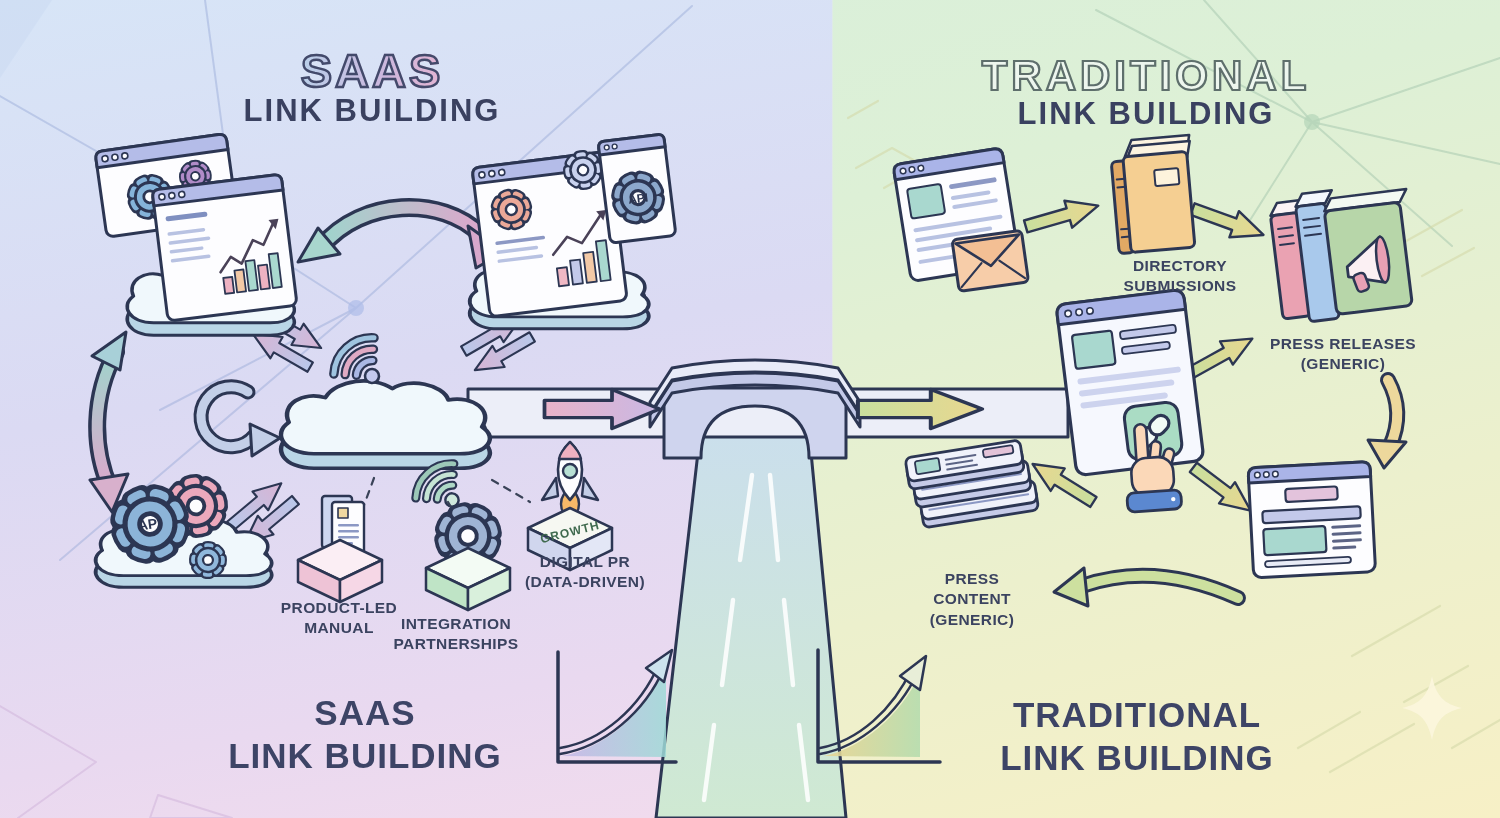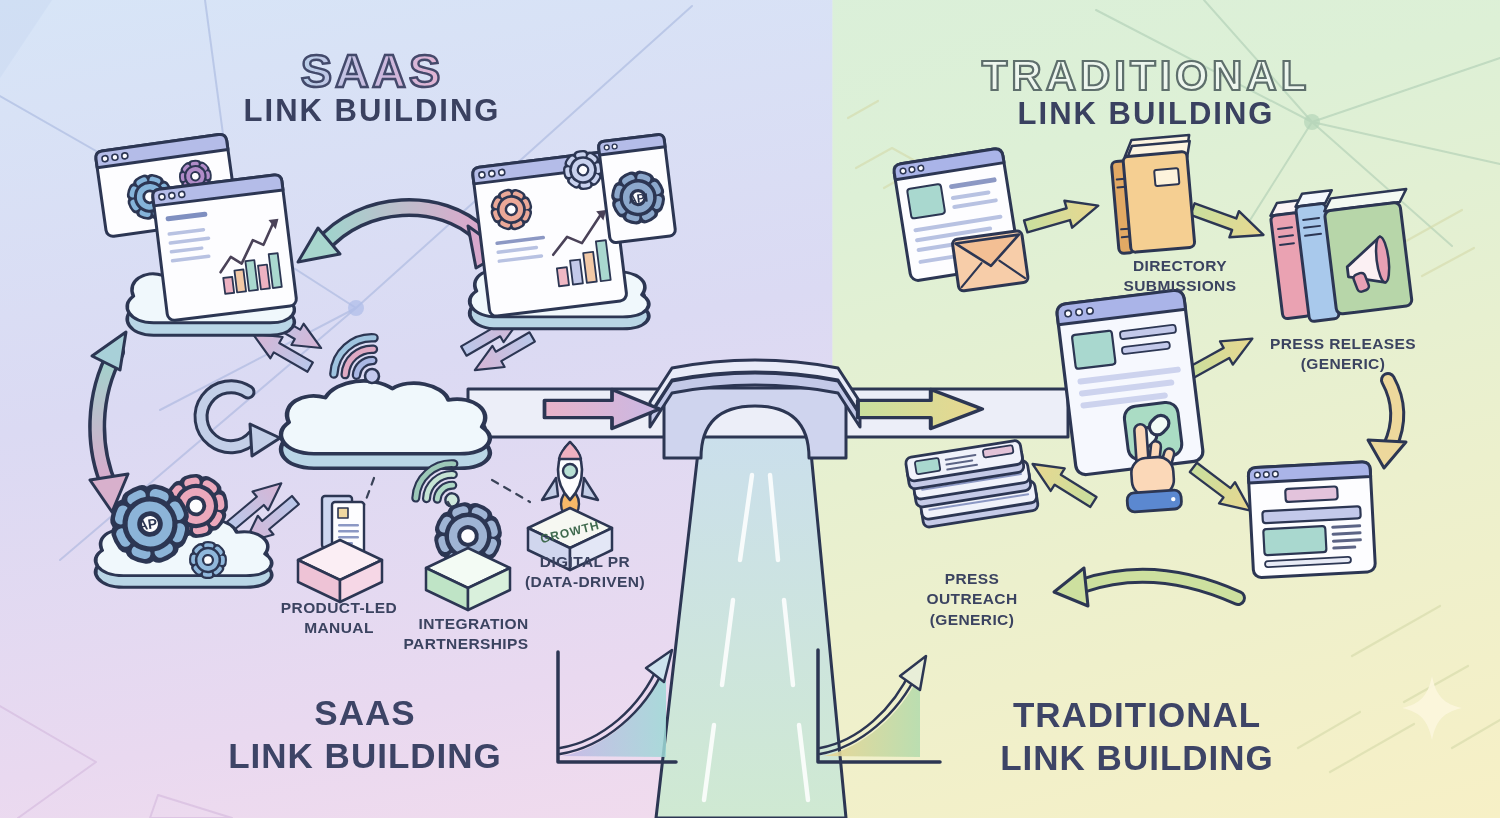--- a/index.html
+++ b/index.html
@@ -457,30 +457,30 @@
   </svg>
 
   <div class="label big saas-big" style="left:372px;top:40px;">SAAS</div>
   <div class="label sub" style="left:372px;top:91px;">LINK BUILDING</div>
 
   <div class="label big trad-big" style="left:1146px;top:48px;">TRADITIONAL</div>
   <div class="label sub" style="left:1146px;top:94px;">LINK BUILDING</div>
 
   <div class="label" style="left:339px;top:598px;">PRODUCT-LED
 MANUAL</div>
-  <div class="label" style="left:466px;top:614px;text-align:right;">INTEGRATION
+  <div class="label" style="left:456px;top:614px;">INTEGRATION
 PARTNERSHIPS</div>
   <div class="label" style="left:585px;top:552px;">DIGITAL PR
 (DATA-DRIVEN)</div>
 
   <div class="label" style="left:1180px;top:256px;">DIRECTORY
 SUBMISSIONS</div>
   <div class="label" style="left:1343px;top:334px;text-align:center;">PRESS RELEASES
 (GENERIC)</div>
   <div class="label" style="left:972px;top:569px;">PRESS
-OUTREACH
+CONTENT
 (GENERIC)</div>
 
   <div class="label footer-title" style="left:365px;top:692px;">SAAS
 LINK BUILDING</div>
   <div class="label footer-title" style="left:1137px;top:694px;">TRADITIONAL
 LINK BUILDING</div>
 </div>
 
 </body></html>

